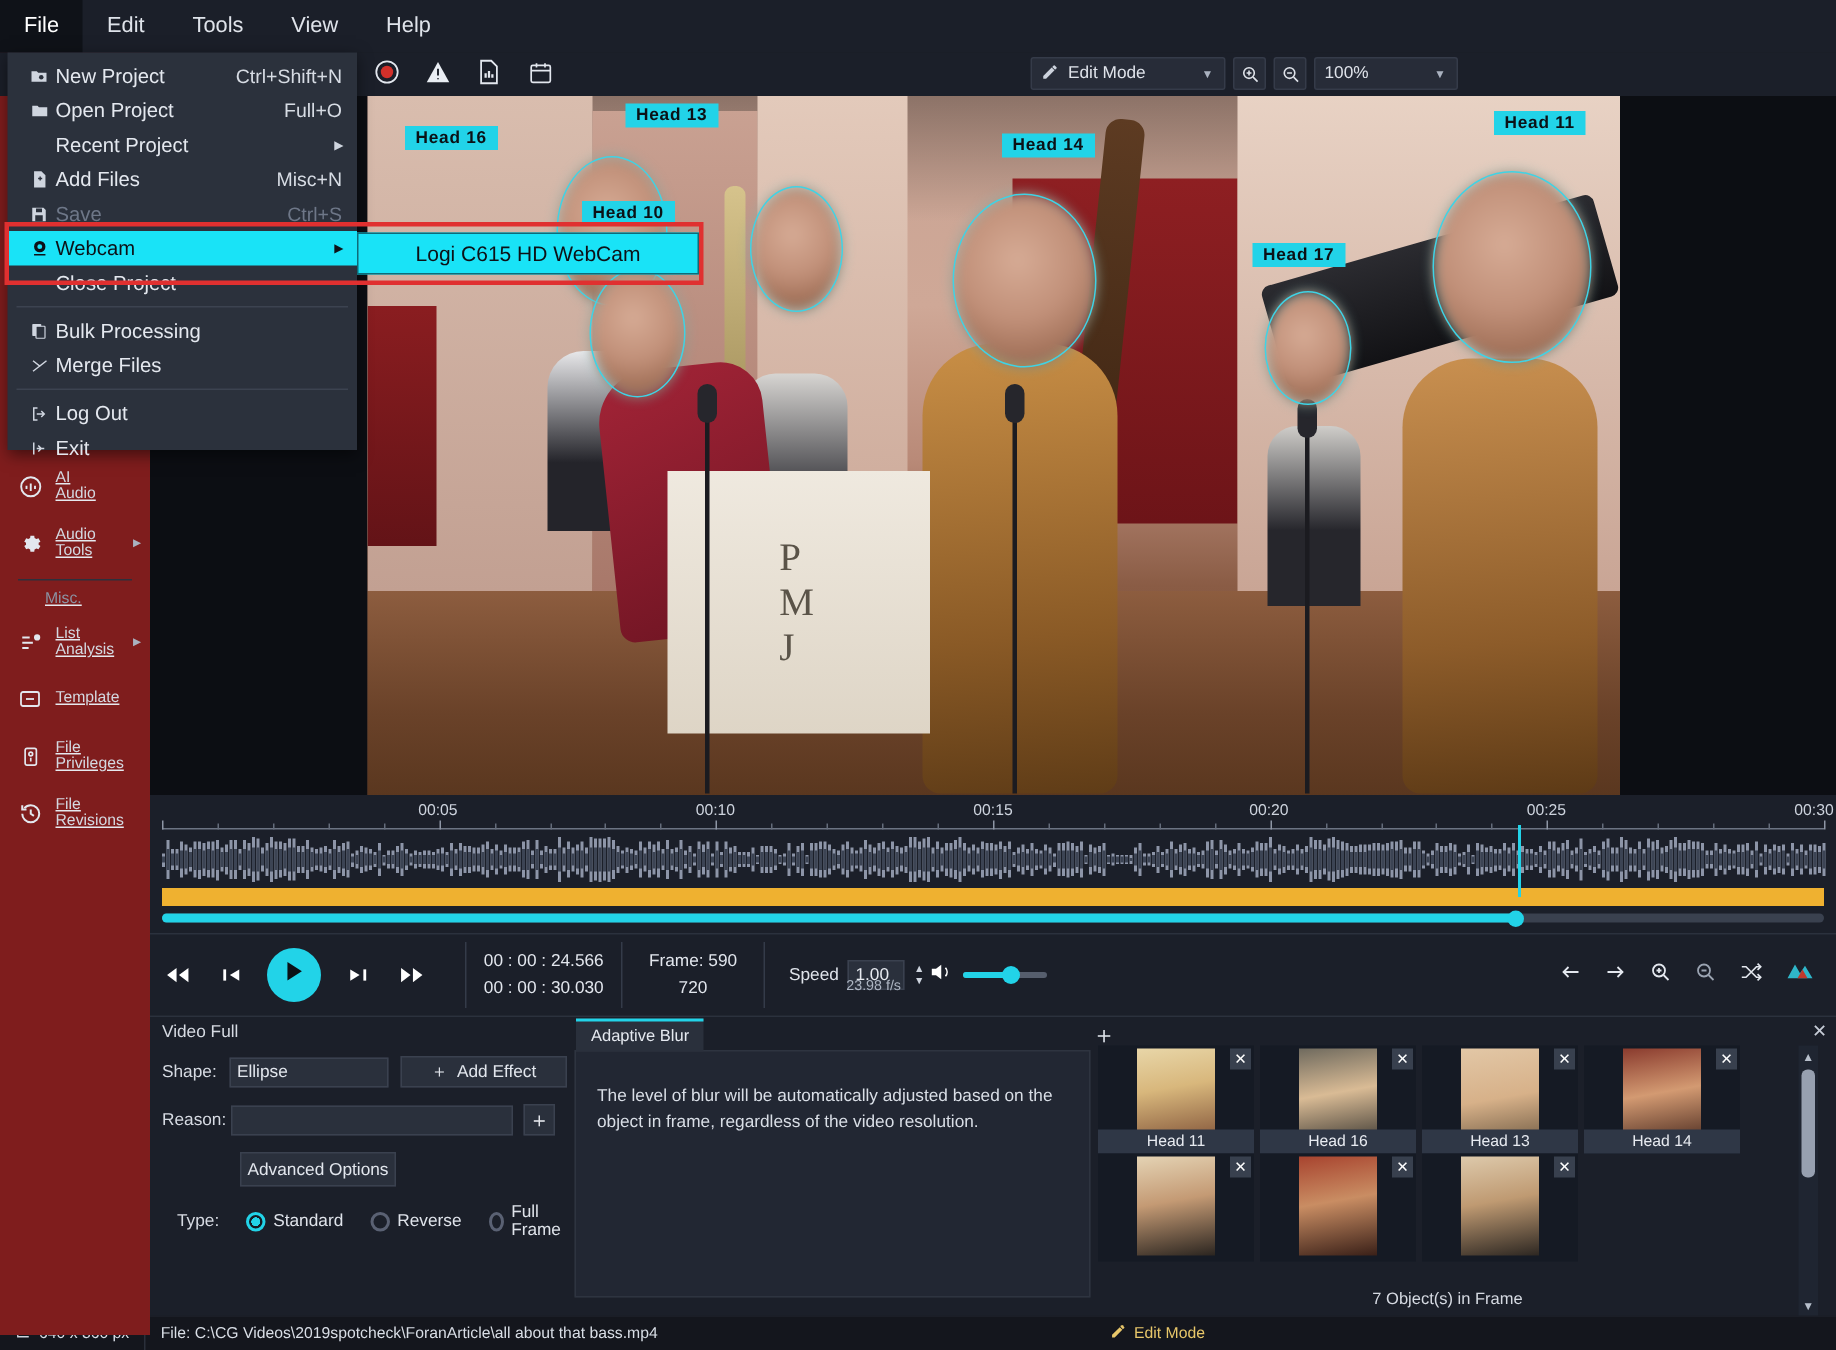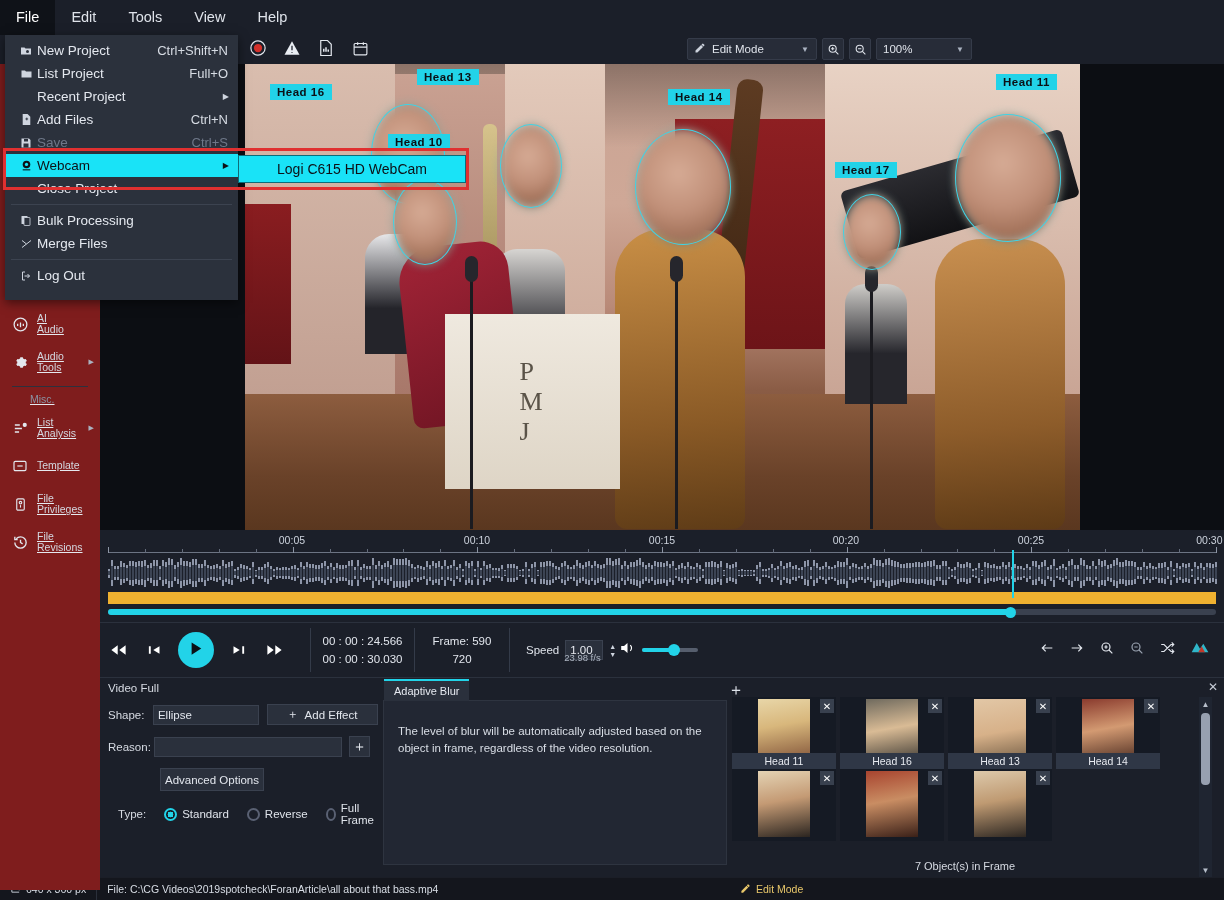--- a/index.html
+++ b/index.html
@@ -1459,37 +1459,37 @@
         </span>
         <span class="fmlbl">New Project</span>
         <span class="fmacc">Ctrl+Shift+N</span>
       </div>
       <div class="fm-item">
         <span class="fmico">
           <svg width="13" height="12" viewBox="0 0 24 24" fill="currentColor">
             <path d="M2 5h7l2 2h11v12H2z"></path>
           </svg>
         </span>
-        <span class="fmlbl">List Project</span>
+        <span class="fmlbl">Open Project</span>
         <span class="fmacc">Full+O</span>
       </div>
       <div class="fm-item">
         <span class="fmico"></span>
         <span class="fmlbl">Recent Project</span>
         <span class="fmarrow">▶</span>
       </div>
       <div class="fm-item">
         <span class="fmico">
           <svg width="11" height="13" viewBox="0 0 20 24" fill="currentColor">
             <path d="M3 2h9l5 5v15H3z"></path>
             <path d="M8 11h5M10.5 8.5v5" stroke="#2b313c" stroke-width="1.7"></path>
           </svg>
         </span>
         <span class="fmlbl">Add Files</span>
-        <span class="fmacc">Ctrl+N</span>
+        <span class="fmacc">Misc+N</span>
       </div>
       <div class="fm-item disabled">
         <span class="fmico">
           <svg width="12" height="12" viewBox="0 0 24 24" fill="currentColor">
             <path d="M3 3h15l3 3v15H3z"></path>
             <rect x="7" y="13" width="10" height="8" fill="#2b313c"></rect>
             <rect x="8" y="4" width="8" height="5" fill="#2b313c"></rect>
           </svg>
         </span>
         <span class="fmlbl">Save</span>
@@ -1530,20 +1530,29 @@
       </div>
       <div class="fm-sep"></div>
       <div class="fm-item">
         <span class="fmico">
           <svg width="13" height="12" viewBox="0 0 24 24" fill="none" stroke="currentColor" stroke-width="2">
             <path d="M9 4H4v16h5"></path>
             <path d="M14 8l4 4-4 4M8 12h10"></path>
           </svg>
         </span>
         <span class="fmlbl">Log Out</span>
+      </div>
+      <div class="fm-item">
+        <span class="fmico">
+          <svg width="13" height="12" viewBox="0 0 24 24" fill="none" stroke="currentColor" stroke-width="2">
+            <path d="M4 4v16"></path>
+            <path d="M10 8l4 4-4 4M8 12h10"></path>
+          </svg>
+        </span>
+        <span class="fmlbl">Exit</span>
       </div>
     </div>
 
   <div class="submenu">Logi C615 HD WebCam</div>
 
   <div class="redbox"></div>
 
   <div class="statusbar">
     <div class="sb-cell">
       <span>

